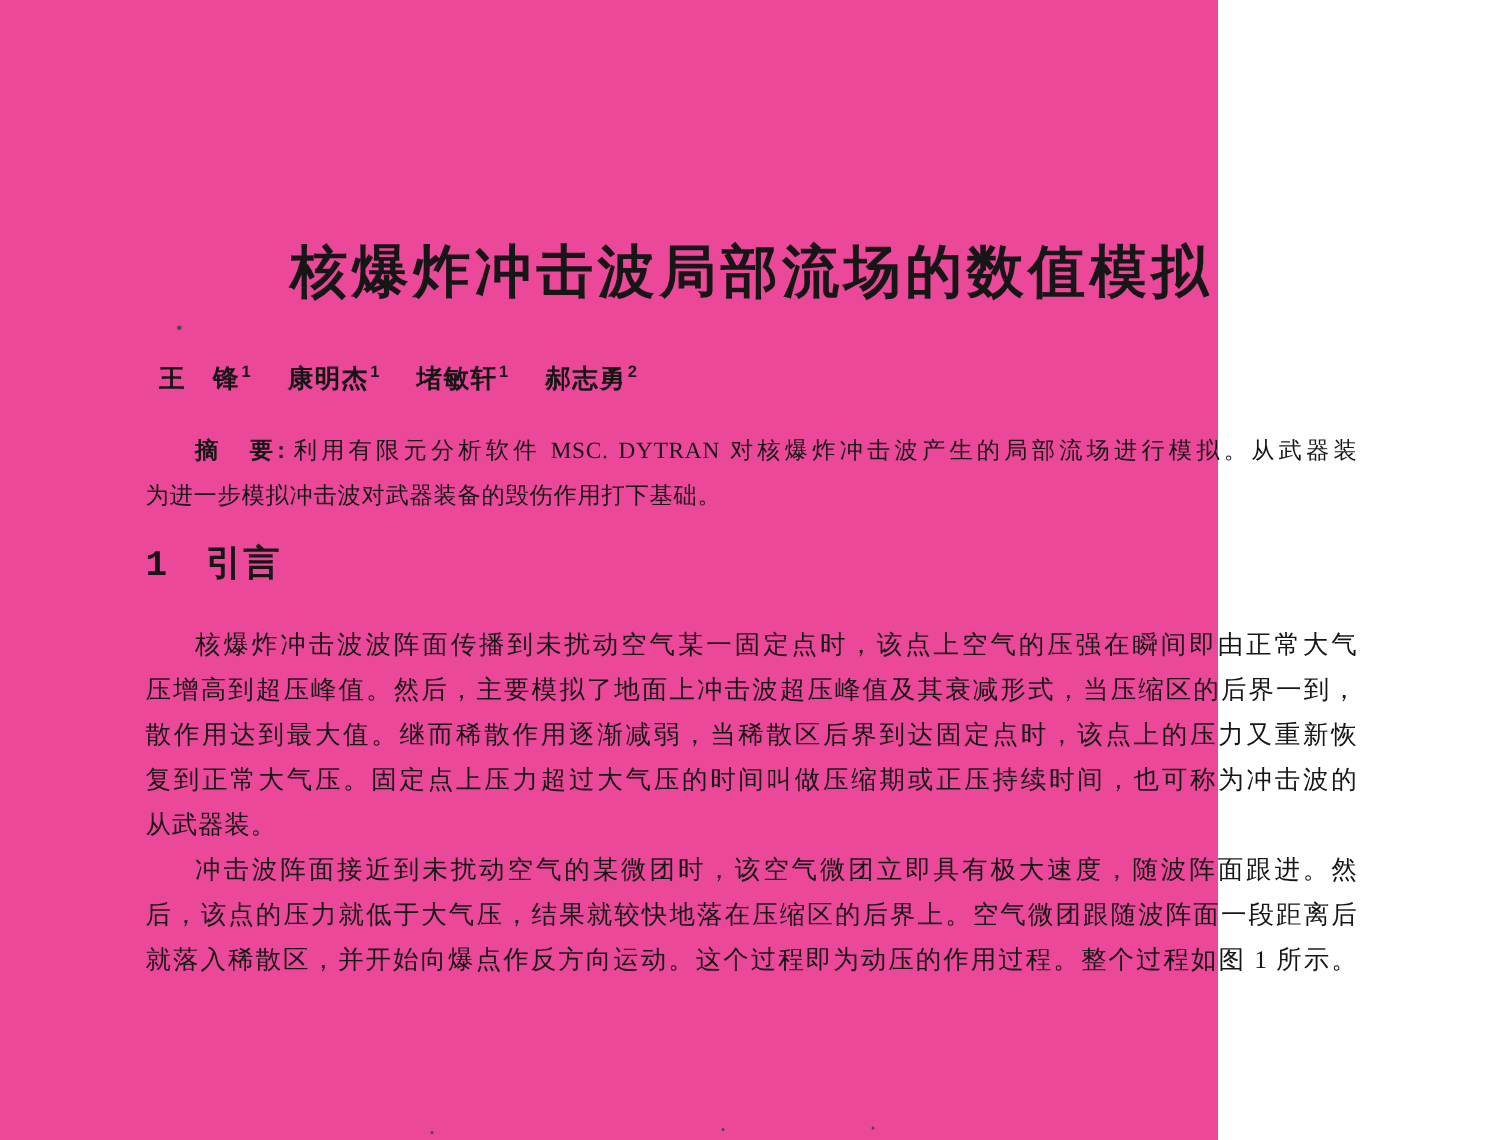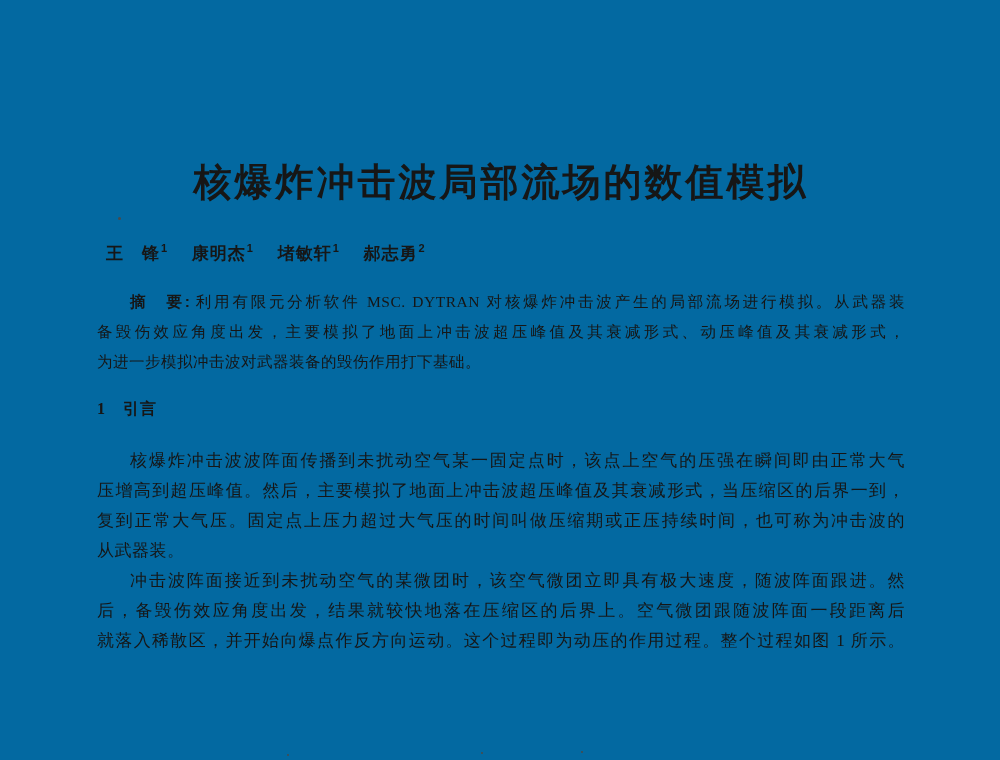--- a/index.html
+++ b/index.html
@@ -2,21 +2,21 @@
 <html><head>
 <meta charset="utf-8">
 <style>
   html,body{margin:0;padding:0;background:#ffffff;}
   body{
     width:1000px;height:760px;overflow:hidden;
     font-family:"Liberation Serif","DejaVu Serif",serif;
     color:#161616;
     -webkit-font-smoothing:antialiased;
   }
-  .page{position:relative;width:1000px;height:760px;background:#0369a1;}
+  .page{position:relative;width:812px;height:760px;background:#ec4899;}
   .content{position:absolute;left:97px;top:0;width:808px;}
 
   .title{
     margin:158px 0 0 0;
     text-align:center;
     font-size:38px;
     font-weight:700;
     letter-spacing:3px;
     line-height:48px;
     white-space:nowrap;
@@ -60,25 +60,25 @@
     font-weight:700;
     font-size:15.5px;
     line-height:30px;
     text-indent:33px;
     letter-spacing:0.5px;
     font-family:"Liberation Sans","DejaVu Sans",sans-serif;
   }
 
   .heading{
     margin-top:17px;
-    font-size:16px;
+    font-size:24px;
     font-weight:700;
     letter-spacing:1px;
     line-height:30px;
-    font-family:Liberation Serif, serif;
+    font-family:Liberation Mono, monospace;
   }
 
   .para{
     margin-top:22px;
     font-size:17px;
     line-height:30px;
     letter-spacing:0.5px;
   }
   .para2{margin-top:0;}
 
@@ -106,33 +106,33 @@
       <span class="author"><span>康明杰</span><sup>1</sup></span>
       <span class="author"><span>堵敏轩</span><sup>1</sup></span>
       <span class="author"><span>郝志勇</span><sup>2</sup></span>
     </div>
 
 
     <div class="abstract">
       <div class="line just indent">
         <b class="lbl">摘　要:</b><span>利用有限元分析软件 MSC. DYTRAN 对核爆炸冲击波产生的局部流场进行模拟。从武器装</span>
       </div>
-      <div class="line just">备毁伤效应角度出发，主要模拟了地面上冲击波超压峰值及其衰减形式、动压峰值及其衰减形式，</div>
       <div class="line">为进一步模拟冲击波对武器装备的毁伤作用打下基础。</div>
     </div>
 
     <h2 class="heading">1　引言</h2>
 
     <div class="para">
       <div class="line just indent">核爆炸冲击波波阵面传播到未扰动空气某一固定点时，该点上空气的压强在瞬间即由正常大气</div>
       <div class="line just">压增高到超压峰值。然后，主要模拟了地面上冲击波超压峰值及其衰减形式，当压缩区的后界一到，</div>
+      <div class="line just">散作用达到最大值。继而稀散作用逐渐减弱，当稀散区后界到达固定点时，该点上的压力又重新恢</div>
       <div class="line just">复到正常大气压。固定点上压力超过大气压的时间叫做压缩期或正压持续时间，也可称为冲击波的</div>
       <div class="line">从武器装。</div>
     </div>
 
     <div class="para para2">
       <div class="line just indent">冲击波阵面接近到未扰动空气的某微团时，该空气微团立即具有极大速度，随波阵面跟进。然</div>
-      <div class="line just">后，备毁伤效应角度出发，结果就较快地落在压缩区的后界上。空气微团跟随波阵面一段距离后</div>
+      <div class="line just">后，该点的压力就低于大气压，结果就较快地落在压缩区的后界上。空气微团跟随波阵面一段距离后</div>
       <div class="line just">就落入稀散区，并开始向爆点作反方向运动。这个过程即为动压的作用过程。整个过程如图 1 所示。</div>
     </div>
 
   </div>
 </div>
 
 </body></html>

